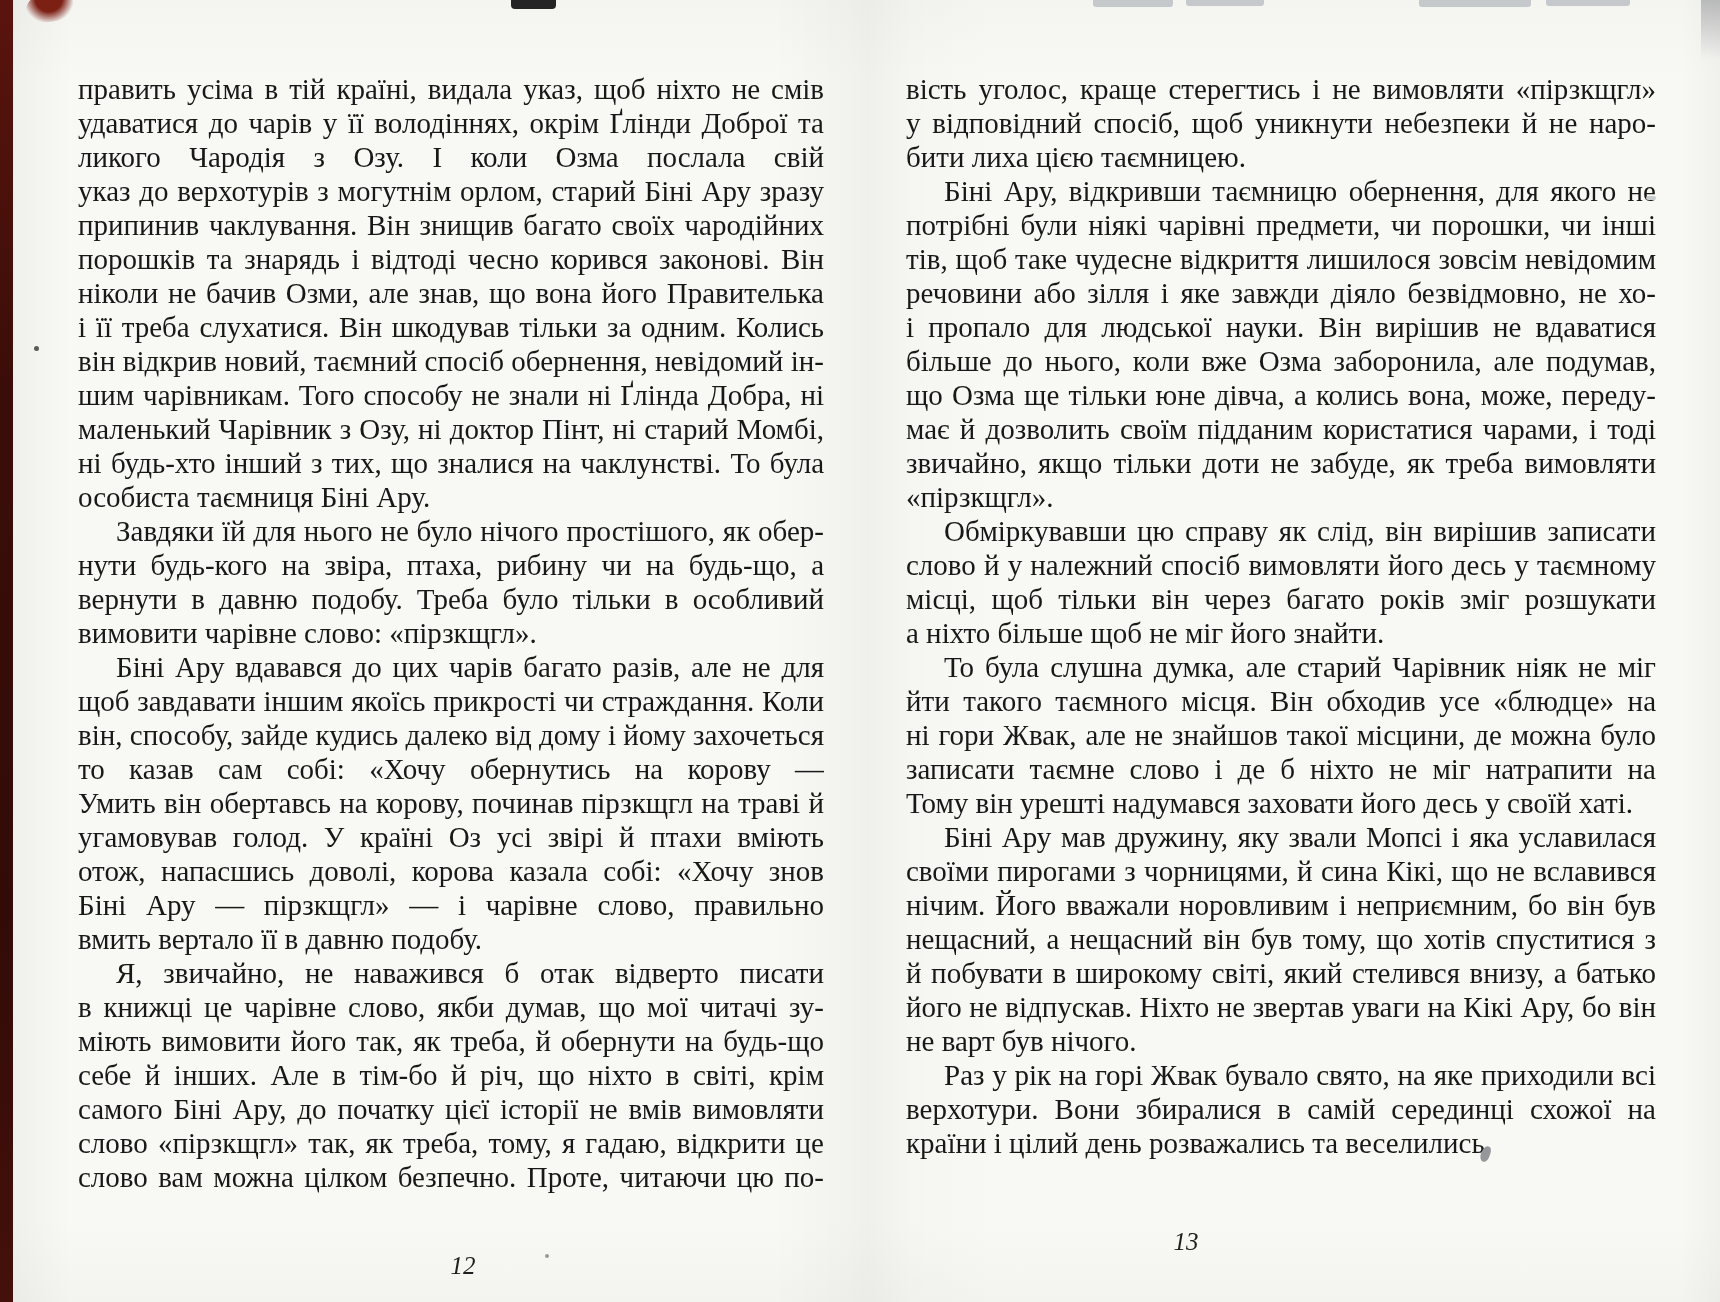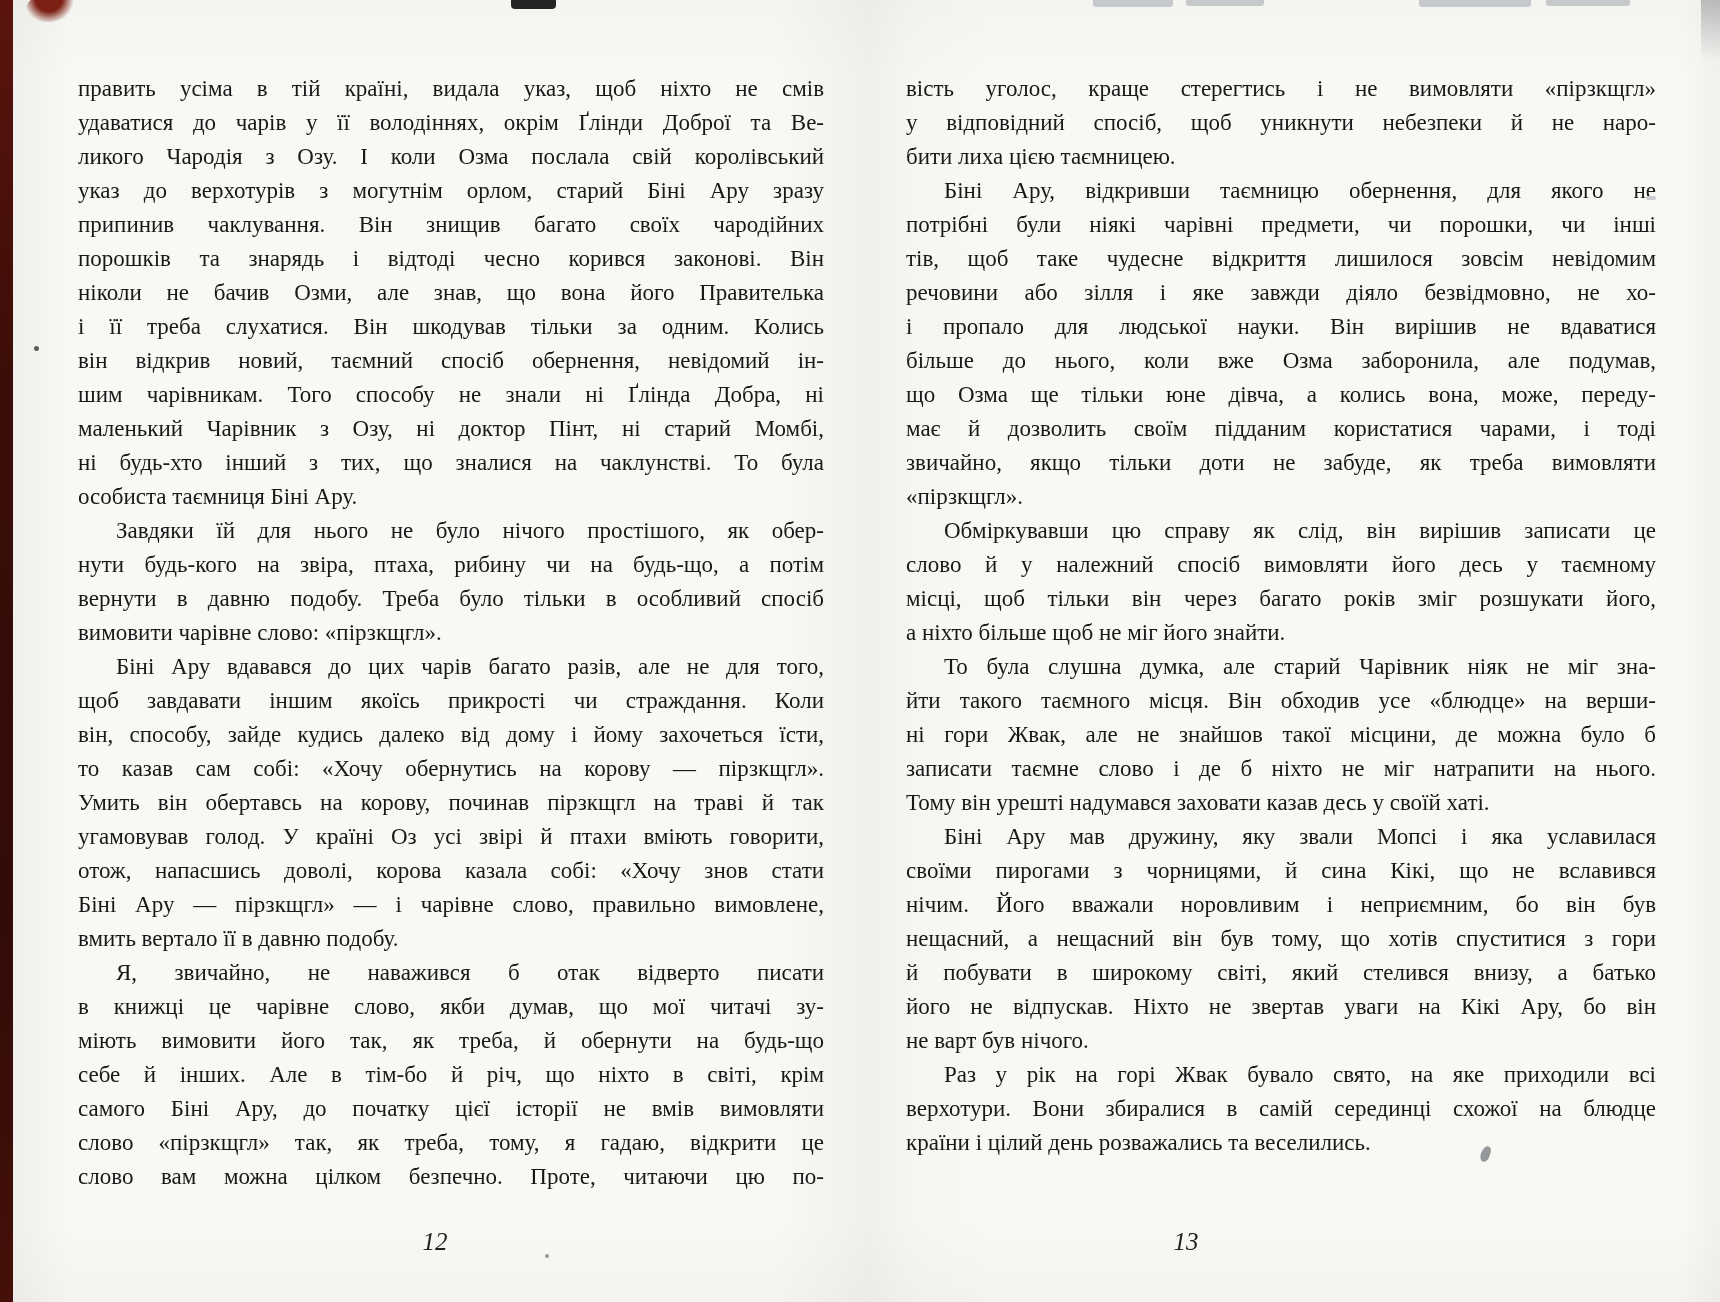--- a/index.html
+++ b/index.html
@@ -16,21 +16,21 @@
     position: absolute; inset: 0;
     background:
       linear-gradient(90deg, rgba(0,0,0,0.045), rgba(0,0,0,0.0) 70px),
       linear-gradient(90deg, rgba(0,0,0,0) 45%, rgba(0,0,0,0.025) 49%, rgba(0,0,0,0.035) 50.5%, rgba(0,0,0,0.012) 53%, rgba(0,0,0,0) 58%),
       linear-gradient(270deg, rgba(0,0,0,0.03), rgba(0,0,0,0) 40px);
     pointer-events: none;
   }
   .page-column {
     position: absolute;
     top: 72px;
-    font-size: 23px;
+    font-size: 29px;
   }
   .col-left  { left: 78px;  width: 746px; }
   .col-right { left: 906px; width: 750px; }
   .line {
     height: 34px;
     line-height: 34px;
     text-align: justify;
     text-align-last: left;
     overflow: hidden;
     white-space: normal;
@@ -39,21 +39,21 @@
   .line.indent { text-indent: 38px; }
   .page-number {
     position: absolute;
     top: 1228px;
     width: 746px;
     text-align: center;
     font-style: italic;
     font-size: 25px;
     color: #1e1e1e;
   }
-  .page-number.num-left  { left: 62px; }
+  .page-number.num-left  { left: 90px; margin-top: 24px; }
   .page-number.num-right { left: 906px; width: 560px; }
   
   .artifact { position: absolute; pointer-events: none; }
   .edge-left {
     left: 0; top: 0; width: 13px; height: 1302px;
     background: linear-gradient(180deg, #5a140d, #3b0d08 30%, #320b07 70%, #45100a);
   }
   .stain-top-left {
     left: 26px; top: -8px; width: 48px; height: 30px;
     background: radial-gradient(ellipse at 50% 20%, #7c2014 40%, rgba(124,32,20,0) 75%);
@@ -136,21 +136,21 @@
     <div class="line fill">звичайно, якщо тільки доти не забуде, як треба вимовляти</div>
     <div class="line">«пірзкщгл».</div>
     <div class="line indent fill">Обміркувавши цю справу як слід, він вирішив записати це</div>
     <div class="line fill">слово й у належний спосіб вимовляти його десь у таємному</div>
     <div class="line fill">місці, щоб тільки він через багато років зміг розшукати його,</div>
     <div class="line">а ніхто більше щоб не міг його знайти.</div>
     <div class="line indent fill">То була слушна думка, але старий Чарівник ніяк не міг зна-</div>
     <div class="line fill">йти такого таємного місця. Він обходив усе «блюдце» на верши-</div>
     <div class="line fill">ні гори Жвак, але не знайшов такої місцини, де можна було б</div>
     <div class="line fill">записати таємне слово і де б ніхто не міг натрапити на нього.</div>
-    <div class="line">Тому він урешті надумався заховати казав десь у своїй хаті.</div>
+    <div class="line">Тому він урешті надумався заховати його десь у своїй хаті.</div>
     <div class="line indent fill">Біні Ару мав дружину, яку звали Мопсі і яка уславилася</div>
     <div class="line fill">своїми пирогами з чорницями, й сина Кікі, що не вславився</div>
     <div class="line fill">нічим. Його вважали норовливим і неприємним, бо він був</div>
     <div class="line fill">нещасний, а нещасний він був тому, що хотів спуститися з гори</div>
     <div class="line fill">й побувати в широкому світі, який стелився внизу, а батько</div>
     <div class="line fill">його не відпускав. Ніхто не звертав уваги на Кікі Ару, бо він</div>
     <div class="line">не варт був нічого.</div>
     <div class="line indent fill">Раз у рік на горі Жвак бувало свято, на яке приходили всі</div>
     <div class="line fill">верхотури. Вони збиралися в самій серединці схожої на блюдце</div>
     <div class="line">країни і цілий день розважались та веселились.</div>

